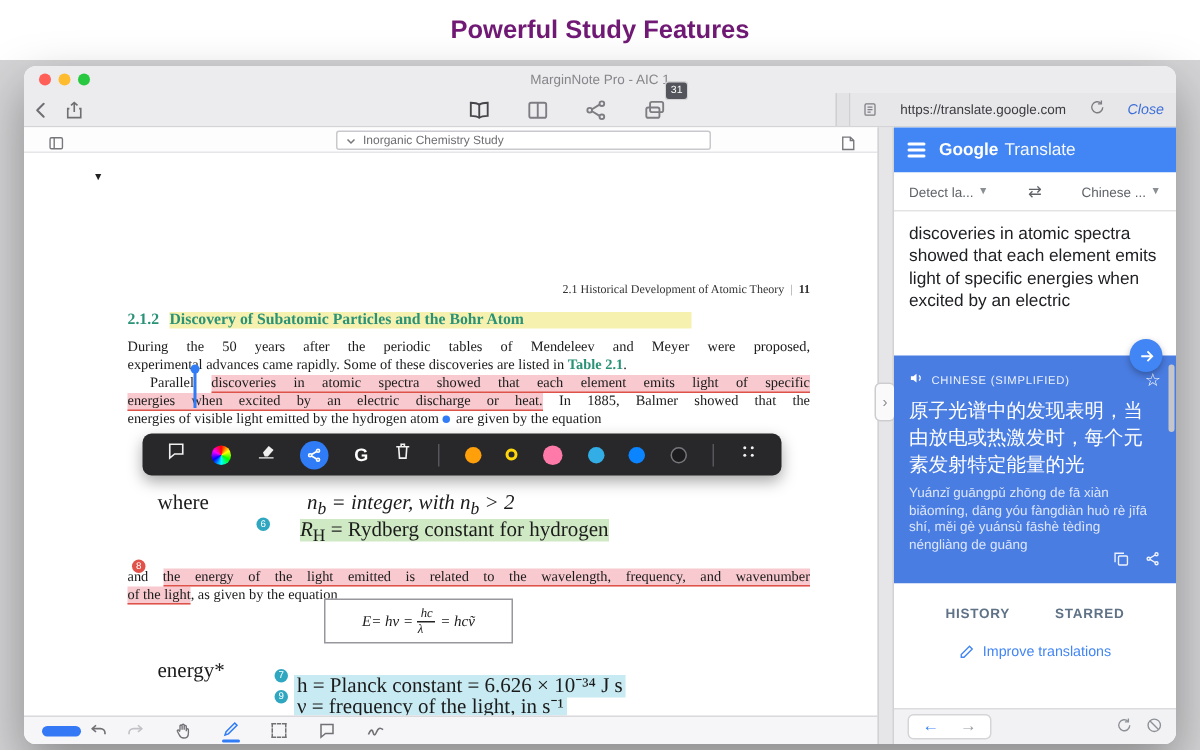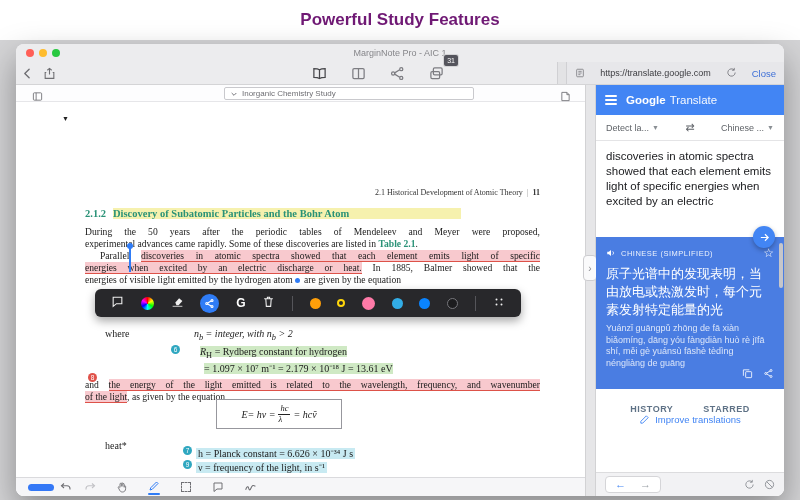--- a/index.html
+++ b/index.html
@@ -24,21 +24,21 @@
   .tb-left { width:569px; position:relative; display:flex; align-items:center; color:#6f6f73; }
   .tb-btn { display:flex; align-items:center; justify-content:center; width:22px; height:22px; }
   .tb-center { position:absolute; left:292px; top:0; height:23px; display:flex; align-items:center; gap:17px; color:#7d7d82; }
   .tb-center .active { color:#47474b; }
   .cards-wrap { position:relative; }
   .badge { position:absolute; top:-9px; right:-12px; background:#54545c; color:#fff; font-size:7px;
            line-height:9px; padding:1px 3px; border-radius:3px; border:1px solid rgba(255,255,255,.75); z-index:6; }
   .tb-div { width:11px; background:#e3e3e5; border-left:1px solid #d0d0d3; border-right:1px solid #d0d0d3; }
   .tb-browser { flex:1; background:#e7e7ea; display:flex; align-items:center; gap:15px; padding:0 8px; color:#7d7d82; }
   .url { font-size:9px; color:#3c3c40; white-space:nowrap; overflow:hidden; text-overflow:ellipsis; flex:1; }
-  .close-btn { font-size:9.5px; color:#3d6fd7; white-space:nowrap; }
+  .close-btn { font-size:9.5px; color:#3d6fd7; white-space:nowrap;font-style:italic; }
 
   .content { flex:1; display:flex; min-height:0; }
 
   
   .doc-pane { width:569px; display:flex; flex-direction:column; background:#fff; }
   .doc-toolbar { height:17px; background:#fdfdfe; border-bottom:1px solid #e6e6e9; position:relative; color:#76767b; flex:none; }
   .dt-left { position:absolute; left:16px; top:3px; }
   .dt-tab { position:absolute; left:208px; top:2px; width:250px; height:13px; border:1px solid #c9c9cd;
             border-radius:2px; display:flex; align-items:center; gap:4px; padding:0 5px; background:#fff; }
   .dt-tab span { font-size:8px; color:#6e6e73; }
@@ -77,21 +77,21 @@
                  background:conic-gradient(#f00,#ff0,#0f0,#0ff,#00f,#f0f,#f00); }
   .share-node { width:19px; height:19px; border-radius:50%; background:#2f7cf6; display:flex; align-items:center; justify-content:center; }
   .g-letter { font-size:12px; font-weight:700; color:#fff; }
   .vdiv { width:1px; height:15px; background:#55555a; }
   .dot11 { width:11px; height:11px; border-radius:50%; }
   .d-orange{background:#ff9f0a}.d-pink{width:13px;height:13px;background:#ff7aa8}
   .d-teal{background:#32ade6}.d-blue{background:#0a84ff}
   .d-yellow{width:8px;height:8px;border:2px solid #ffd60a;background:transparent}
   .d-black{background:#1c1c1e;border:1px solid #77777c}
 
-  .eqline { position:absolute; font-size:10px; }
+  .eqline { position:absolute; font-size:14px; }
   .marker { position:absolute; width:9px; height:9px; border-radius:50%; color:#fff; font-size:6.5px;
             line-height:9px; text-align:center; font-family:"Liberation Sans",sans-serif; z-index:2; }
   .m-teal { background:#2fa7c0; } .m-red { background:#e0524a; }
 
   .eq-box { position:absolute; left:200px; top:297px; width:126px; height:30px; border:1px solid #97979d;
             background:#fff; display:flex; align-items:center; justify-content:center; font-size:10px; font-style:italic; }
   .frac { display:inline-flex; flex-direction:column; margin:0 3px; font-size:8.5px; line-height:1.1; }
   .frac .num { border-bottom:1px solid #222; padding:0 2px; }
 
   .doc-bottombar { height:19px; background:#f6f6f8; border-top:1px solid #dadadd; display:flex;
@@ -133,21 +133,21 @@
   .res-top { display:flex; align-items:center; gap:5px; }
   .res-label { font-size:7.5px; letter-spacing:.5px; opacity:.9; }
   .res-star { margin-left:auto; font-size:12px; color:#fff; }
   .res-cn { margin-top:3px; font-size:13px; line-height:18px; }
   .res-py { margin-top:4px; font-size:9px; line-height:11.5px; color:rgba(255,255,255,.8); }
   .res-icons { position:absolute; right:10px; bottom:6px; display:flex; gap:10px; color:rgba(255,255,255,.9); }
 
   .gt-actions { flex:1; position:relative; background:#fff; }
   .tabs-row { display:flex; justify-content:center; gap:30px; padding-top:15px; }
   .tabs-row span { font-size:9px; font-weight:700; letter-spacing:.5px; color:#5f7286; }
-  .improve-row { display:flex; justify-content:center; align-items:center; gap:5px; }
+  .improve-row { display:flex; justify-content:center; align-items:center; gap:5px; margin-top:15px; }
   .improve-row span { font-size:9.5px; color:#4285f4; }
 
   .gt-bottombar { height:24px; background:#f2f2f4; border-top:1px solid #dcdcde; display:flex; align-items:center;
                   padding:0 9px; gap:6px; flex:none; }
   .nav-pill { background:#fff; border:1px solid #d5d5d8; border-radius:4px; padding:1px 9px; display:flex; gap:14px; }
   .nav-pill .bk { color:#4285f4; font-size:11px; line-height:13px; }
   .nav-pill .fw { color:#9aa0a6; font-size:11px; line-height:13px; }
   .bb-right { margin-left:auto; display:flex; gap:9px; color:#8d9196; }
 </style>
 </head>
@@ -317,40 +317,37 @@
 
           <div class="eqline" style="left:89px; top:226px">
             <span>where</span>
             <span style="margin-left:62px; font-style:italic"><span>n</span><sub>b</sub><span> = integer, with </span><span>n</span><sub>b</sub><span> &gt; 2</span></span>
           </div>
 
           <span class="marker m-teal" style="left:155px; top:243px">6</span>
           <div class="eqline" style="left:184px; top:244px">
             <span class="hl-green"><span style="font-style:italic">R</span><sub>H</sub><span> = Rydberg constant for hydrogen</span></span>
           </div>
-          <div class="eqline" style="left:188px; top:259px">
-            <span class="hl-green">= 1.097 × 10⁷ m⁻¹ = 2.179 × 10⁻¹⁸ J = 13.61 eV</span>
-          </div>
 
           <span class="marker m-red" style="left:72px; top:271px">8</span>
           <div class="dline" style="top:289px"><span class="hl-pink">of the light</span><span>, as given by the equation</span></div>
           <div class="dline j" style="top:277px"><span>and </span><span class="hl-pink">the energy of the light emitted is related to the wavelength, frequency, and wavenumber</span></div>
 
           <div class="eq-box">
             <span>E</span>
               <span> = hν = </span>
               <span class="frac">
                 <span class="num">hc</span>
                 <span>λ</span>
               </span>
               <span> = hc</span>
               <span>ṽ</span>
           </div>
 
-          <div class="eqline" style="left:89px; top:338px"><span>heat*</span></div>
+          <div class="eqline" style="left:89px; top:338px"><span>energy*</span></div>
 
           <span class="marker m-teal" style="left:167px; top:344px">7</span>
           <div class="eqline" style="left:180px; top:344px"><span class="hl-cyan">h = Planck constant = 6.626 × 10⁻³⁴ J s</span></div>
 
           <span class="marker m-teal" style="left:167px; top:358px">9</span>
           <div class="eqline" style="left:180px; top:358px"><span class="hl-cyan">ν = frequency of the light, in s⁻¹</span></div>
 
         </div>
 
         <div class="doc-bottombar">

